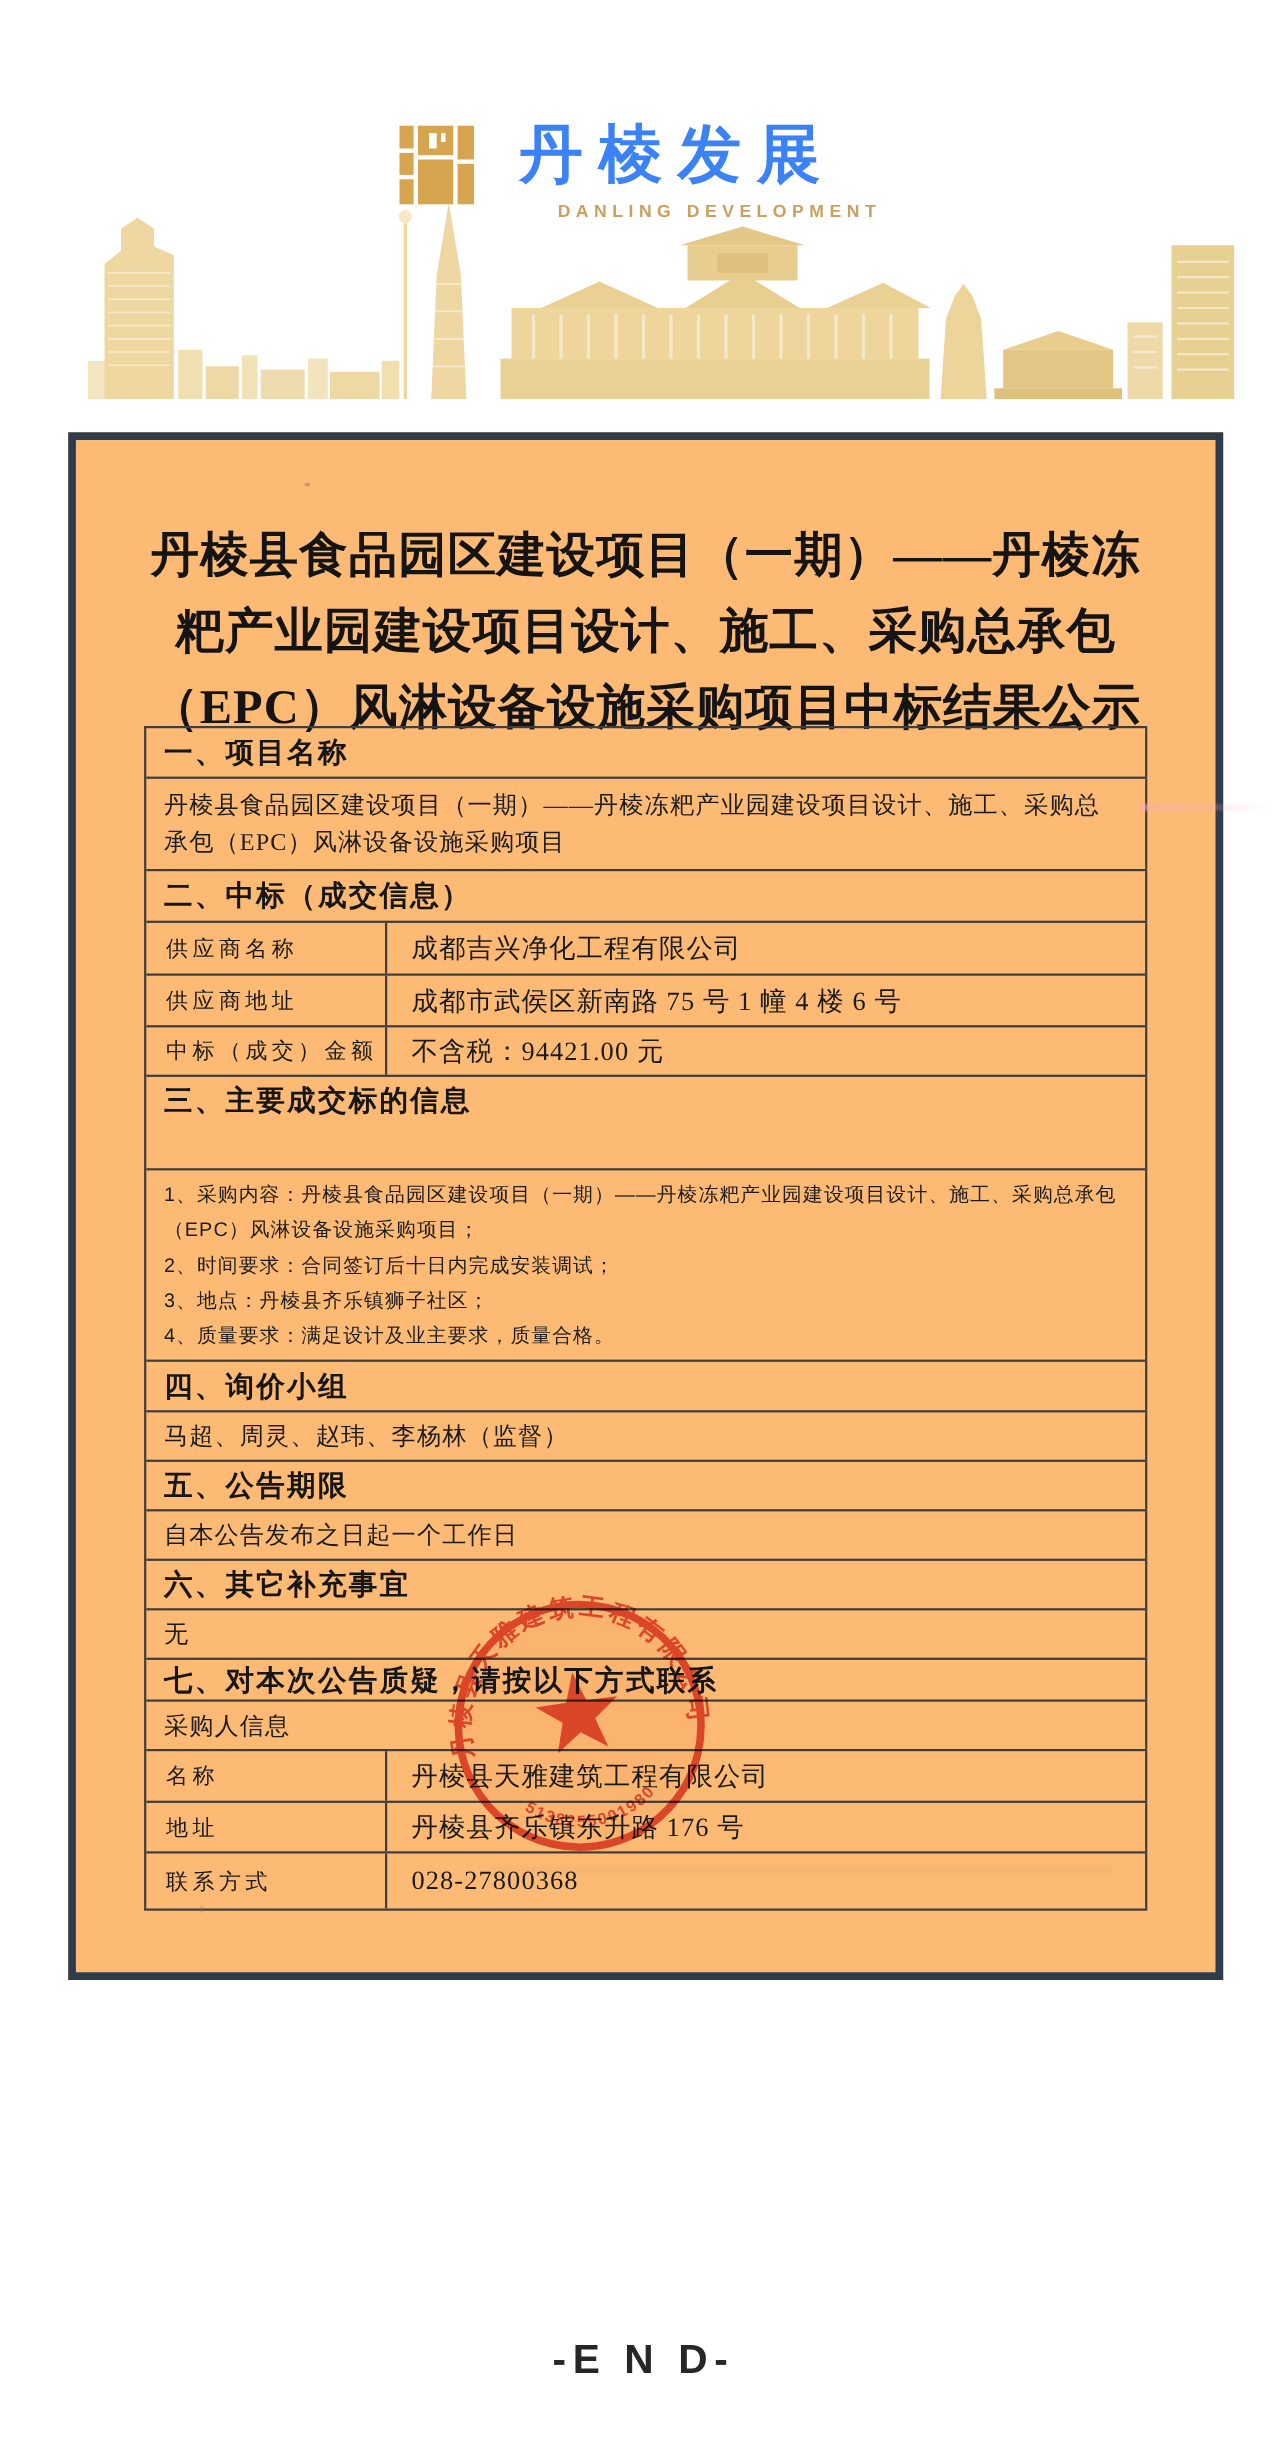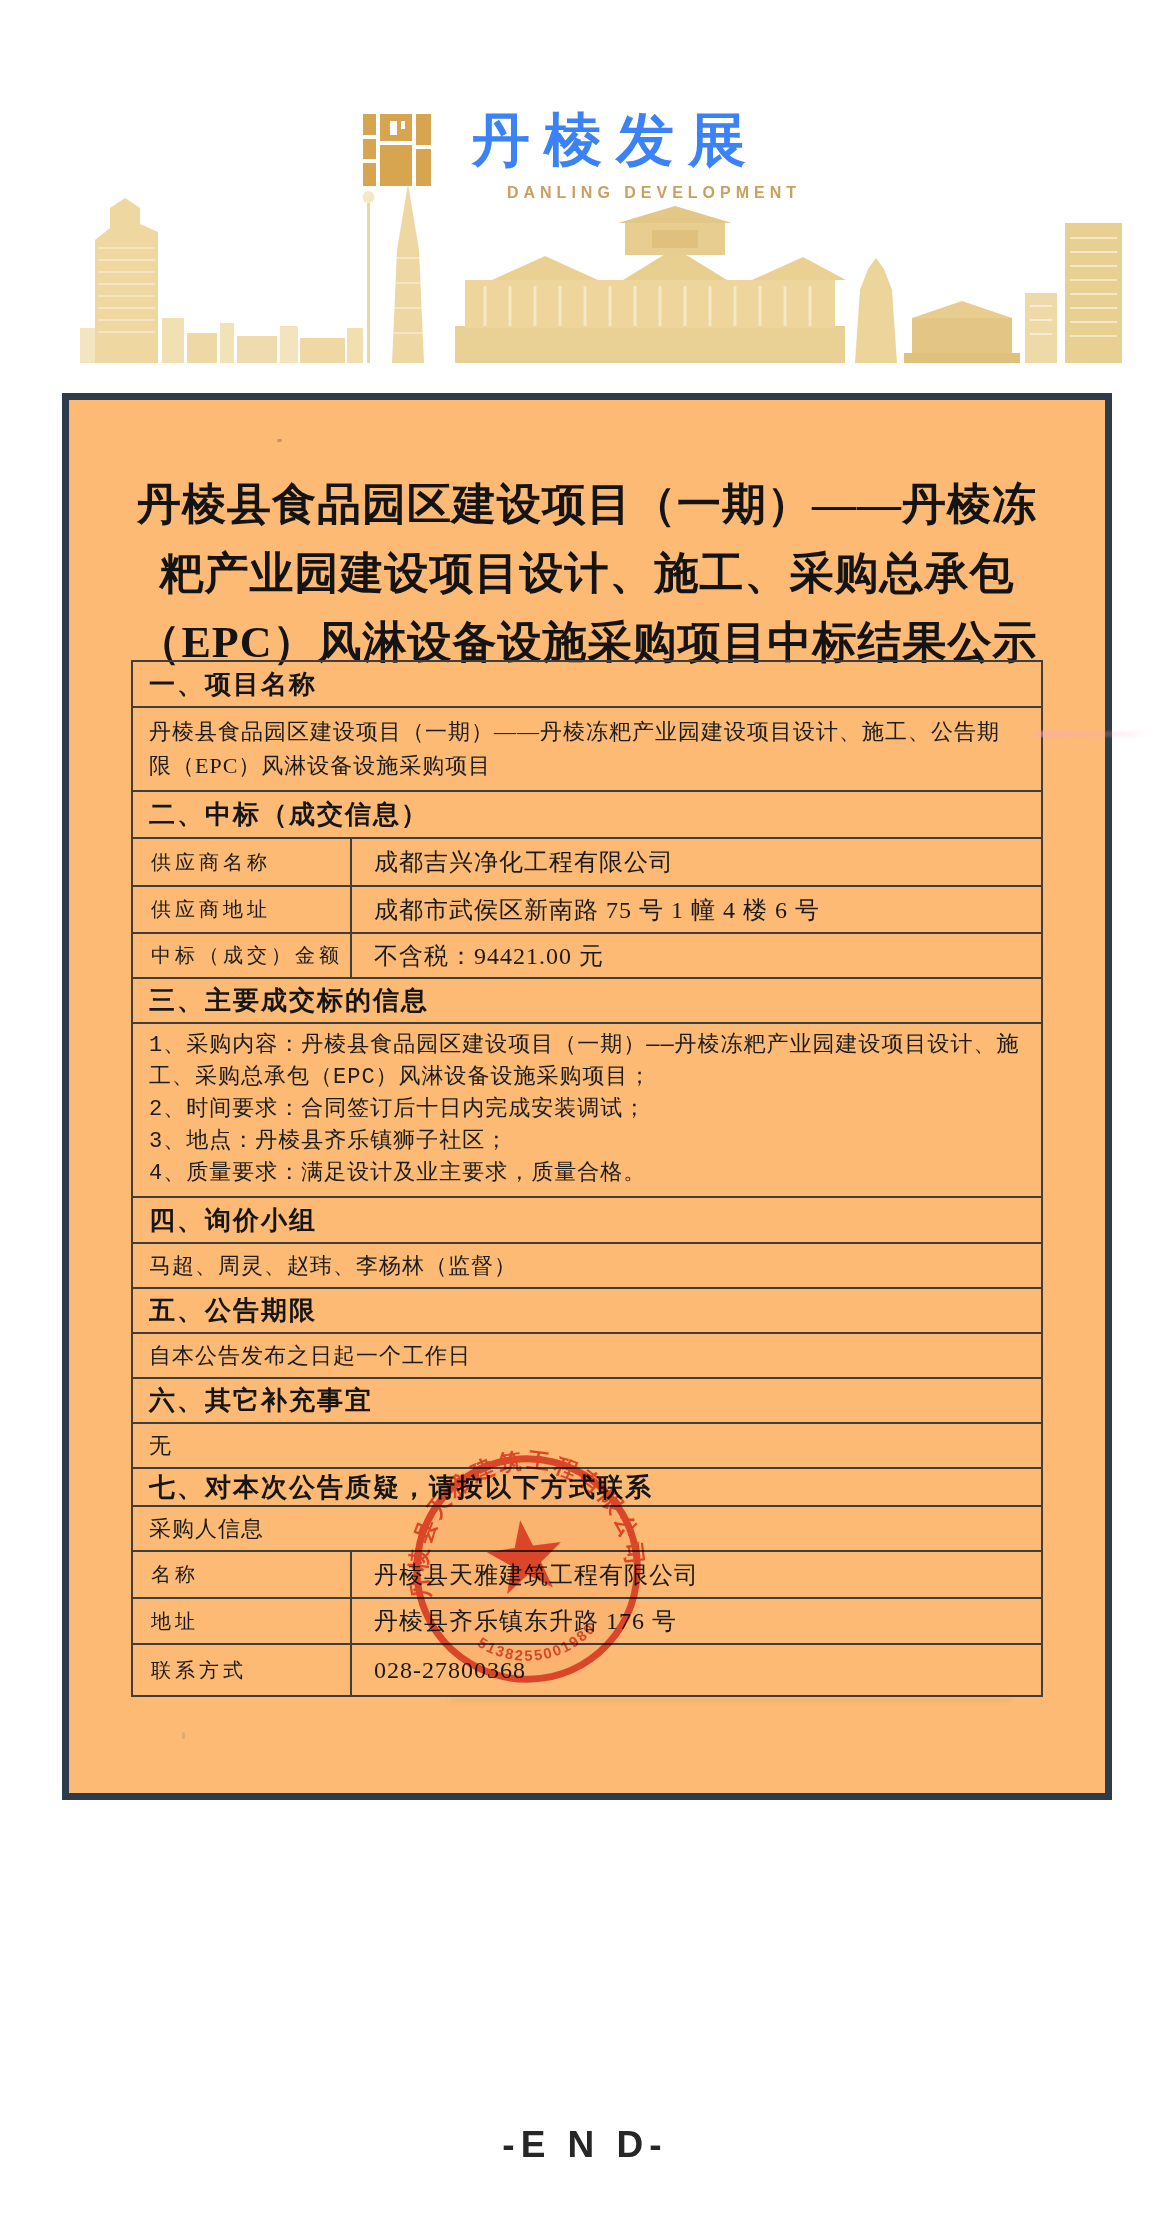--- a/index.html
+++ b/index.html
@@ -41,23 +41,23 @@
     font-family:"Liberation Sans","DejaVu Sans",sans-serif;font-weight:700;
     font-size:26px;letter-spacing:2px;padding-left:16px;color:#161616;
   }
   .row.text{
     font-family:"Liberation Serif","DejaVu Serif",serif;
     font-size:22px;letter-spacing:1px;line-height:34px;
     padding:6px 20px 6px 16px;color:#1c1c1c;
   }
   .row.list{
     flex-direction:column;align-items:stretch;justify-content:center;
-    font-family:Liberation Mono, monospace;
-    font-size:22px;letter-spacing:1px;line-height:32px;
-    padding:8px 20px 8px 16px;color:#1c1c1c;
+    font-family:Liberation Sans, sans-serif;
+    font-size:18px;letter-spacing:1px;line-height:32px;
+    padding:8px 20px 8px 16px;color:#1c1c1c;margin-top:40px;
   }
   .row.kv{padding:0;align-items:stretch}
   .cell-label{
     width:219px;flex:0 0 219px;border-right:2px solid #3e3e3e;box-sizing:border-box;
     display:flex;align-items:center;padding-left:18px;
     font-family:"Liberation Serif","DejaVu Serif",serif;font-size:20px;letter-spacing:4px;
   }
   .cell-value{
     flex:1;display:flex;align-items:center;padding-left:22px;
     font-family:Liberation Serif, serif;font-size:24px;letter-spacing:1px;
@@ -189,21 +189,21 @@
   <div class="doc-title">
     <div>丹棱县食品园区建设项目（一期）——丹棱冻</div>
     <div>粑产业园建设项目设计、施工、采购总承包</div>
     <div>（EPC）风淋设备设施采购项目中标结果公示</div>
   </div>
 
   <div class="tbl">
     <div class="row section h44">
       <span>一、项目名称</span>
     </div>
-    <div class="row text h84">丹棱县食品园区建设项目（一期）——丹棱冻粑产业园建设项目设计、施工、公告期限（EPC）风淋设备设施采购项目</div>
+    <div class="row text h84">丹棱县食品园区建设项目（一期）——丹棱冻粑产业园建设项目设计、施工、采购总承包（EPC）风淋设备设施采购项目</div>
 
     <div class="row section h47">
       <span>二、中标（成交信息）</span>
     </div>
     <div class="row kv h48">
       <div class="cell-label">供应商名称</div>
       <div class="cell-value">成都吉兴净化工程有限公司</div>
     </div>
     <div class="row kv h47">
       <div class="cell-label">供应商地址</div>

